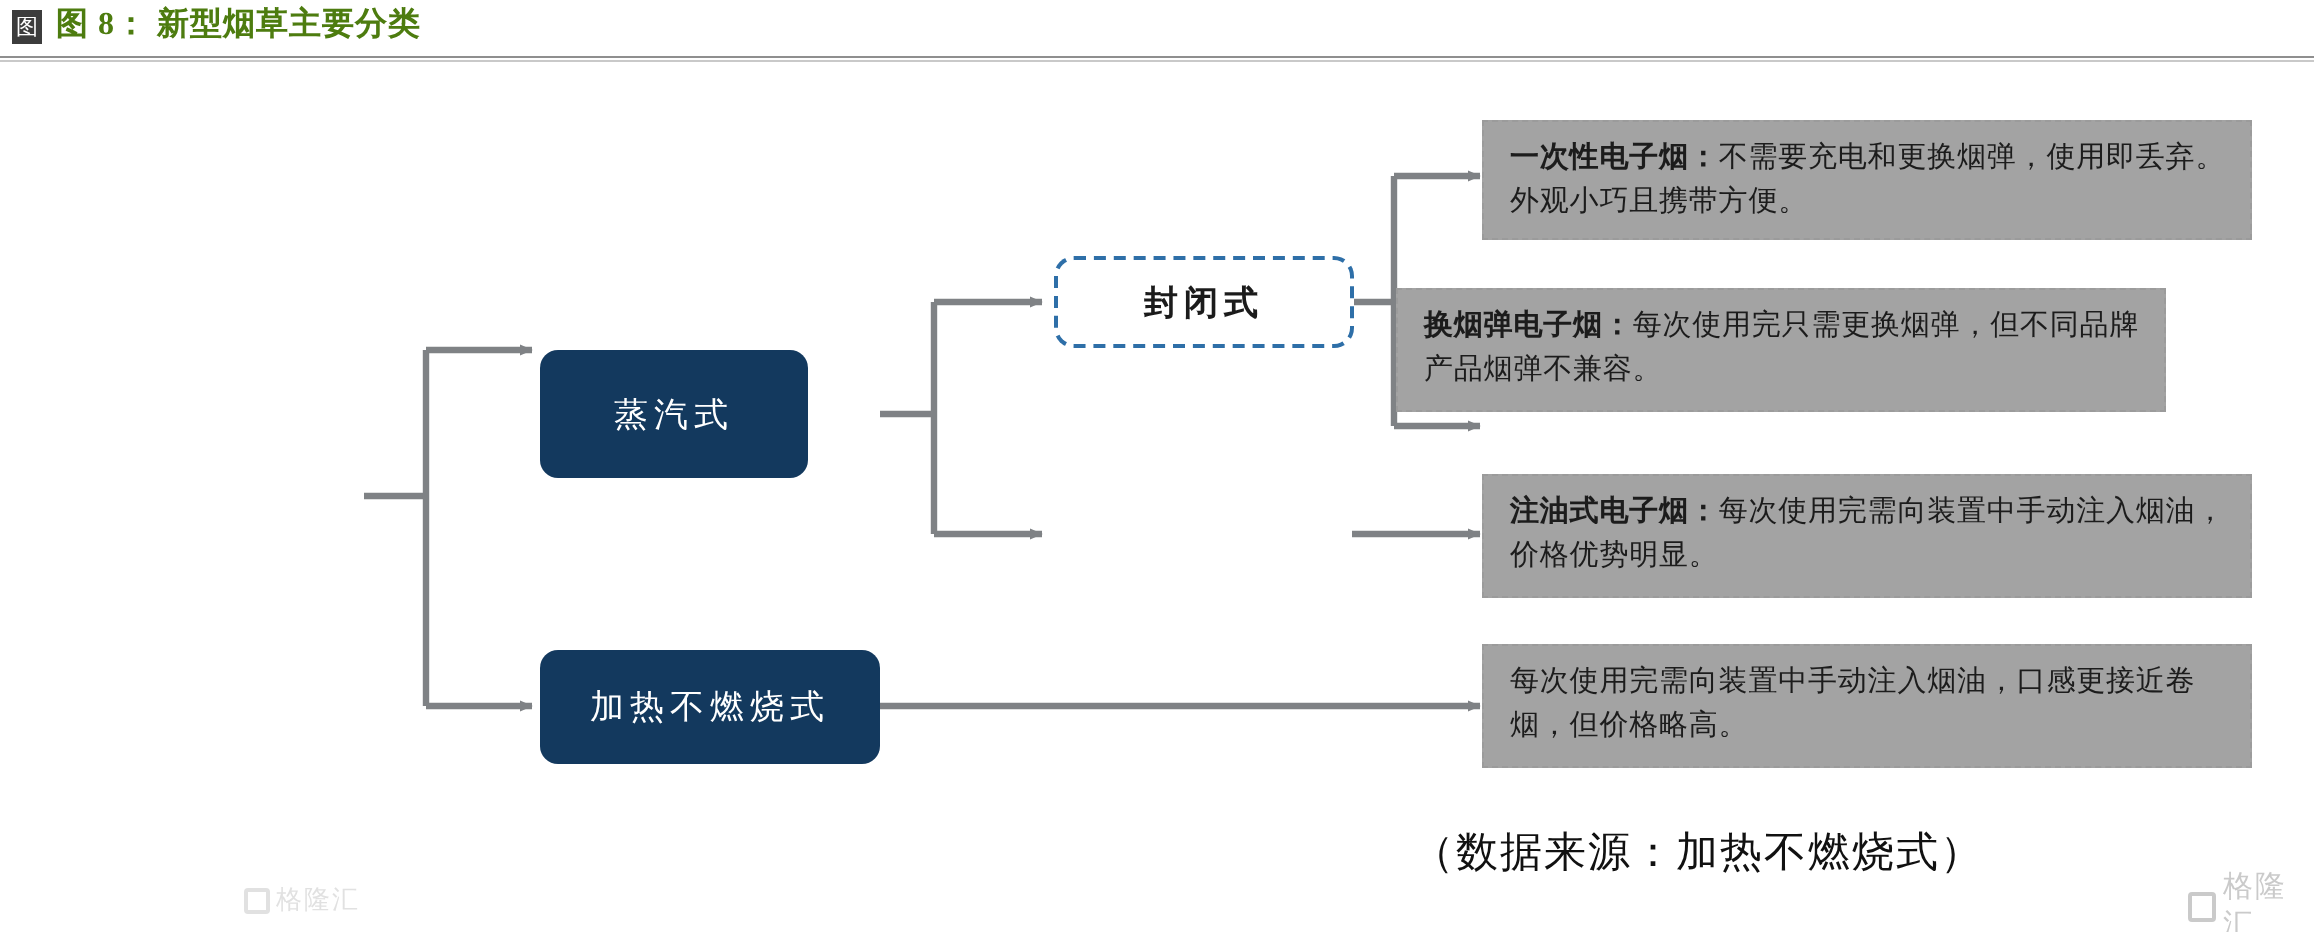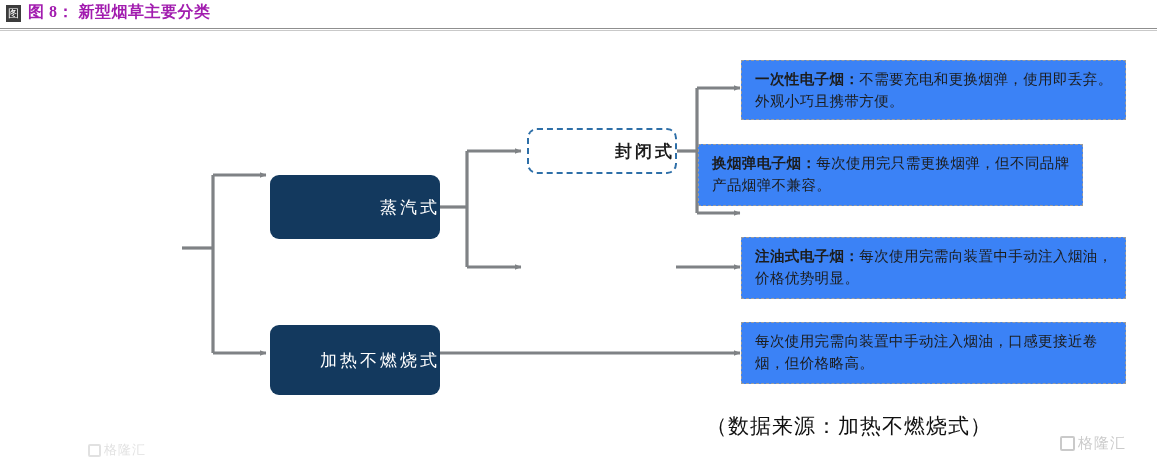--- a/index.html
+++ b/index.html
@@ -31,21 +31,21 @@
     font-size: 11px;
     line-height: 17px;
     text-align: center;
     font-family: "DejaVu Sans", sans-serif;
   }
   #header-title {
     position: absolute;
     left: 28px; top: 2px;
     font-size: 16px;
     font-weight: bold;
-    color: #a21caf;
+    color: #4d7c0f;
     letter-spacing: 0.5px;
     white-space: nowrap;
     font-family: "Liberation Serif", "DejaVu Serif", serif;
   }
   #header-rule {
     position: absolute;
     left: 0; top: 28px;
     width: 1157px; height: 3px;
     border-top: 1px solid #8f8f8f;
     border-bottom: 1px solid #c9c9c9;
@@ -64,21 +64,21 @@
     left: 0; top: 0;
     width: 1157px; height: 434px;
   }
 
   
   .node {
     position: absolute;
     box-sizing: border-box;
     display: flex;
     align-items: center;
-    justify-content: flex-end;
+    justify-content: center;
     text-align: center;
   }
   .node-solid {
     background: #13395e;
     border-radius: 9px;
     color: #ffffff;
     font-size: 17px;
     letter-spacing: 3px;
     font-weight: normal;
   }
@@ -90,21 +90,21 @@
     font-size: 17px;
     letter-spacing: 3px;
     font-weight: bold;
   }
 
   
   .panel {
     position: absolute;
     box-sizing: border-box;
     border: 1px dashed #9b9b9b;
-    background: #3b82f6;
+    background: #a3a3a3;
     padding: 7px 11px 6px 13px;
     font-size: 14.5px;
     line-height: 1.55;
     color: #1c1c1c;
     letter-spacing: 0.4px;
   }
 
   
   #source-note {
     position: absolute;
@@ -117,20 +117,21 @@
   }
 
   
   .watermark {
     position: absolute;
     display: flex;
     align-items: center;
     gap: 3px;
     pointer-events: none;
     user-select: none;
+    margin-left: 34px;
   }
   .wm-box {
     width: 13px; height: 13px;
     border: 2px solid #c9c9c9;
     border-radius: 2px;
     box-sizing: border-box;
   }
   .wm-text {
     font-size: 13px;
     color: #c9c9c9;
@@ -176,24 +177,24 @@
       <path d="M697,56 L740,56" marker-end="url(#ah)"></path>
       <path d="M697,181 L740,181" marker-end="url(#ah)"></path>
 
       <path d="M676,235 L740,235" marker-end="url(#ah)"></path>
 
       <path d="M440,321 L740,321" marker-end="url(#ah)"></path>
     </g>
   </svg>
 
 
-  <div class="node node-solid" style="left:270px; top:143px; width:170px; height:64px;">
+  <div class="node node-solid" style="left:270px; top:143px; width:134px; height:64px;">
     <span>蒸汽式</span>
   </div>
-  <div class="node node-solid" style="left:270px; top:293px; width:170px; height:70px;">
+  <div class="node node-solid" style="left:270px; top:293px; width:170px; height:57px;">
     <span>加热不燃烧式</span>
   </div>
 
   <div class="node node-dashed" style="left:527px; top:96px; width:150px; height:46px;">
     <span>封闭式</span>
   </div>
 
   <div class="panel" style="left:741px; top:28px; width:385px; height:60px;">
     <span style="font-weight:bold;">一次性电子烟：</span><span>不需要充电和更换烟弹，使用即丢弃。外观小巧且携带方便。</span>
   </div>

